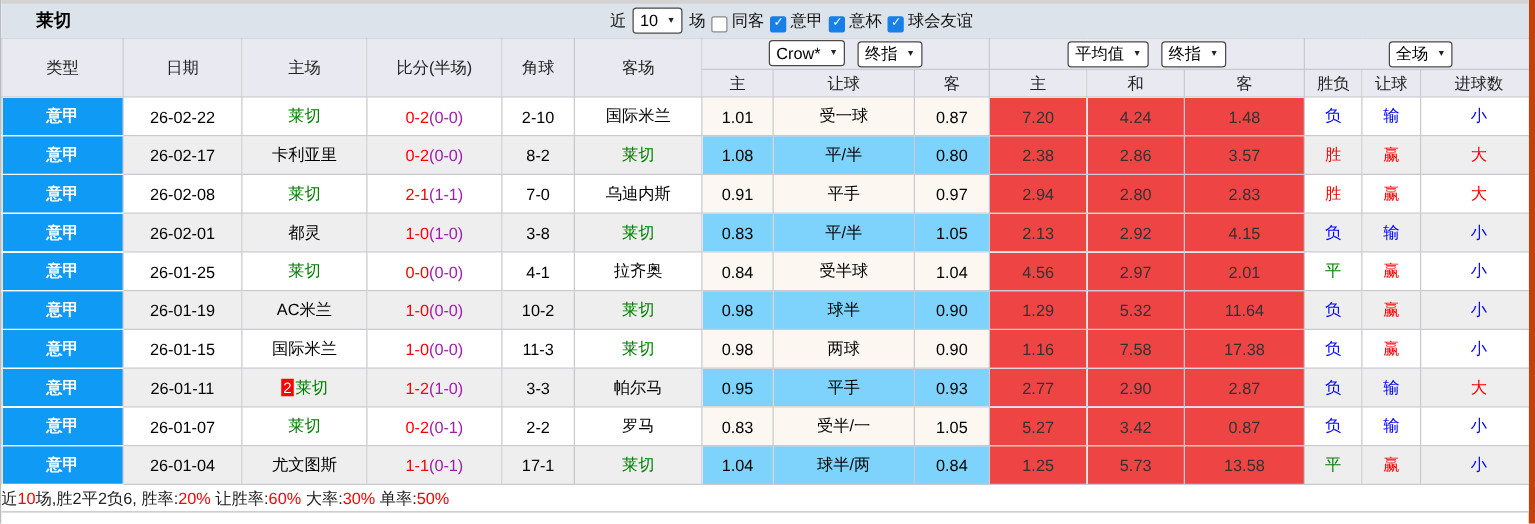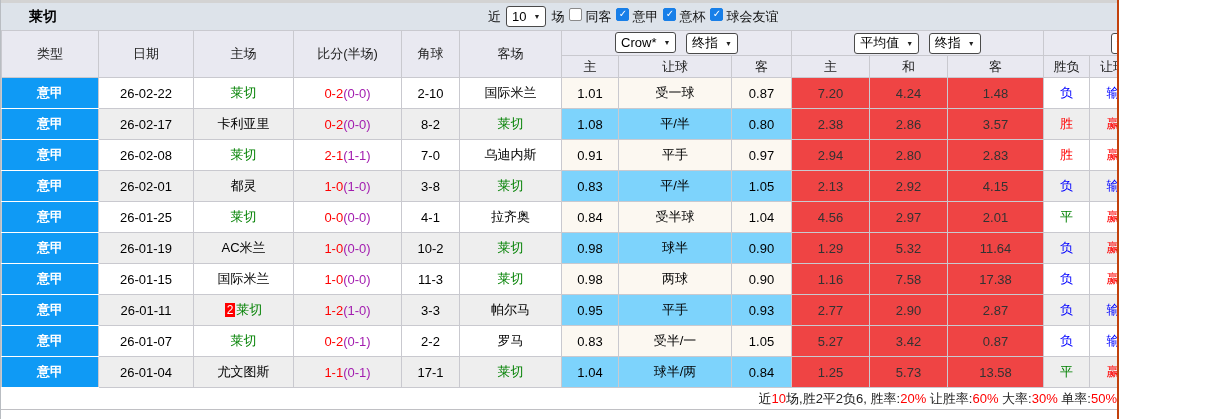--- a/index.html
+++ b/index.html
@@ -1,25 +1,25 @@
 <!DOCTYPE html>
 <html><head>
 <meta charset="utf-8">
 <style>
   *{box-sizing:border-box;margin:0;padding:0}
   html,body{background:#fff}
   body{width:1228px;font-family:"Liberation Sans","DejaVu Sans",sans-serif}
-  .page{width:1119px;height:419px;background:#fff;border-left:1px solid #b9bdc2;border-right:2px solid #c2410c;overflow:hidden}
+  .page{width:1228px;height:419px;background:#fff;border-left:1px solid #b9bdc2;border-right:5px solid #c2410c;overflow:hidden}
   
   .topbar{height:30px;background:#dde3ea;border-top:3px solid #d3d3d3;position:relative;display:flex;align-items:center;font-size:13px;color:#111}
   .title{margin-left:28px;font-weight:bold;font-size:14px;color:#000}
   .controls{position:absolute;left:487px;top:0;height:27px;display:flex;align-items:center;gap:5px;white-space:nowrap}
   .sel{display:inline-flex;align-items:center;justify-content:space-between;background:#fff;border:1px solid #4a4a4a;border-radius:3px;height:21px;padding:0 5px;gap:7px;font-size:13px;color:#000;cursor:default}
   .caret{font-size:7px;color:#222;line-height:1}
-  .cb{display:inline-flex;align-items:flex-start;gap:3px;cursor:default}
+  .cb{display:inline-flex;align-items:flex-end;gap:3px;cursor:default}
   .box{width:13px;height:13px;border:1px solid #8a8a8a;border-radius:2px;background:#fff;display:inline-flex;align-items:center;justify-content:center;font-size:10px;font-weight:bold;color:#fff;line-height:1}
   .box.checked{background:#187fe8;border-color:#187fe8}
   
   table{border-collapse:collapse;table-layout:fixed;width:1228px;font-size:13px;text-align:center;color:#000}
   th,td{border:1px solid #c9c9cf;overflow:hidden;white-space:nowrap;padding:0}
   thead th{background:#e9e9f1;font-weight:normal;color:#222}
   .h1 th{height:25px}
   .h2 th{height:22px}
   .grp .sel{margin:0 3px}
   tbody td{height:31px}
@@ -31,21 +31,21 @@
   .badge{background:#ff0000;color:#fff;font-size:12px;padding:0 2px;margin-right:1px}
   .score-main{color:#ff0000}
   .score-half{color:#a21caf}
   tr.odd td.c-asia{background:#fcf8f1}
   tr.even td.c-asia{background:#7dd3fc}
   td.c-eur{background:#ef4444;color:#333}
   .t-red{color:#ff0000}
   .t-blue{color:#0000ff}
   .t-green{color:#008000}
   
-  .summary{height:22px;line-height:22px;text-align:right;font-size:13px;color:#222;border-bottom:1px solid #c0c0c4;background:#fff}
+  .summary{height:22px;line-height:22px;text-align:left;font-size:13px;color:#222;border-bottom:1px solid #c0c0c4;background:#fff}
   .summary .red{color:#ff0000}
 </style>
 </head>
 <body>
 
 <div class="page">
 
   <div class="topbar">
     <div class="title">莱切</div>
     <div class="controls">

